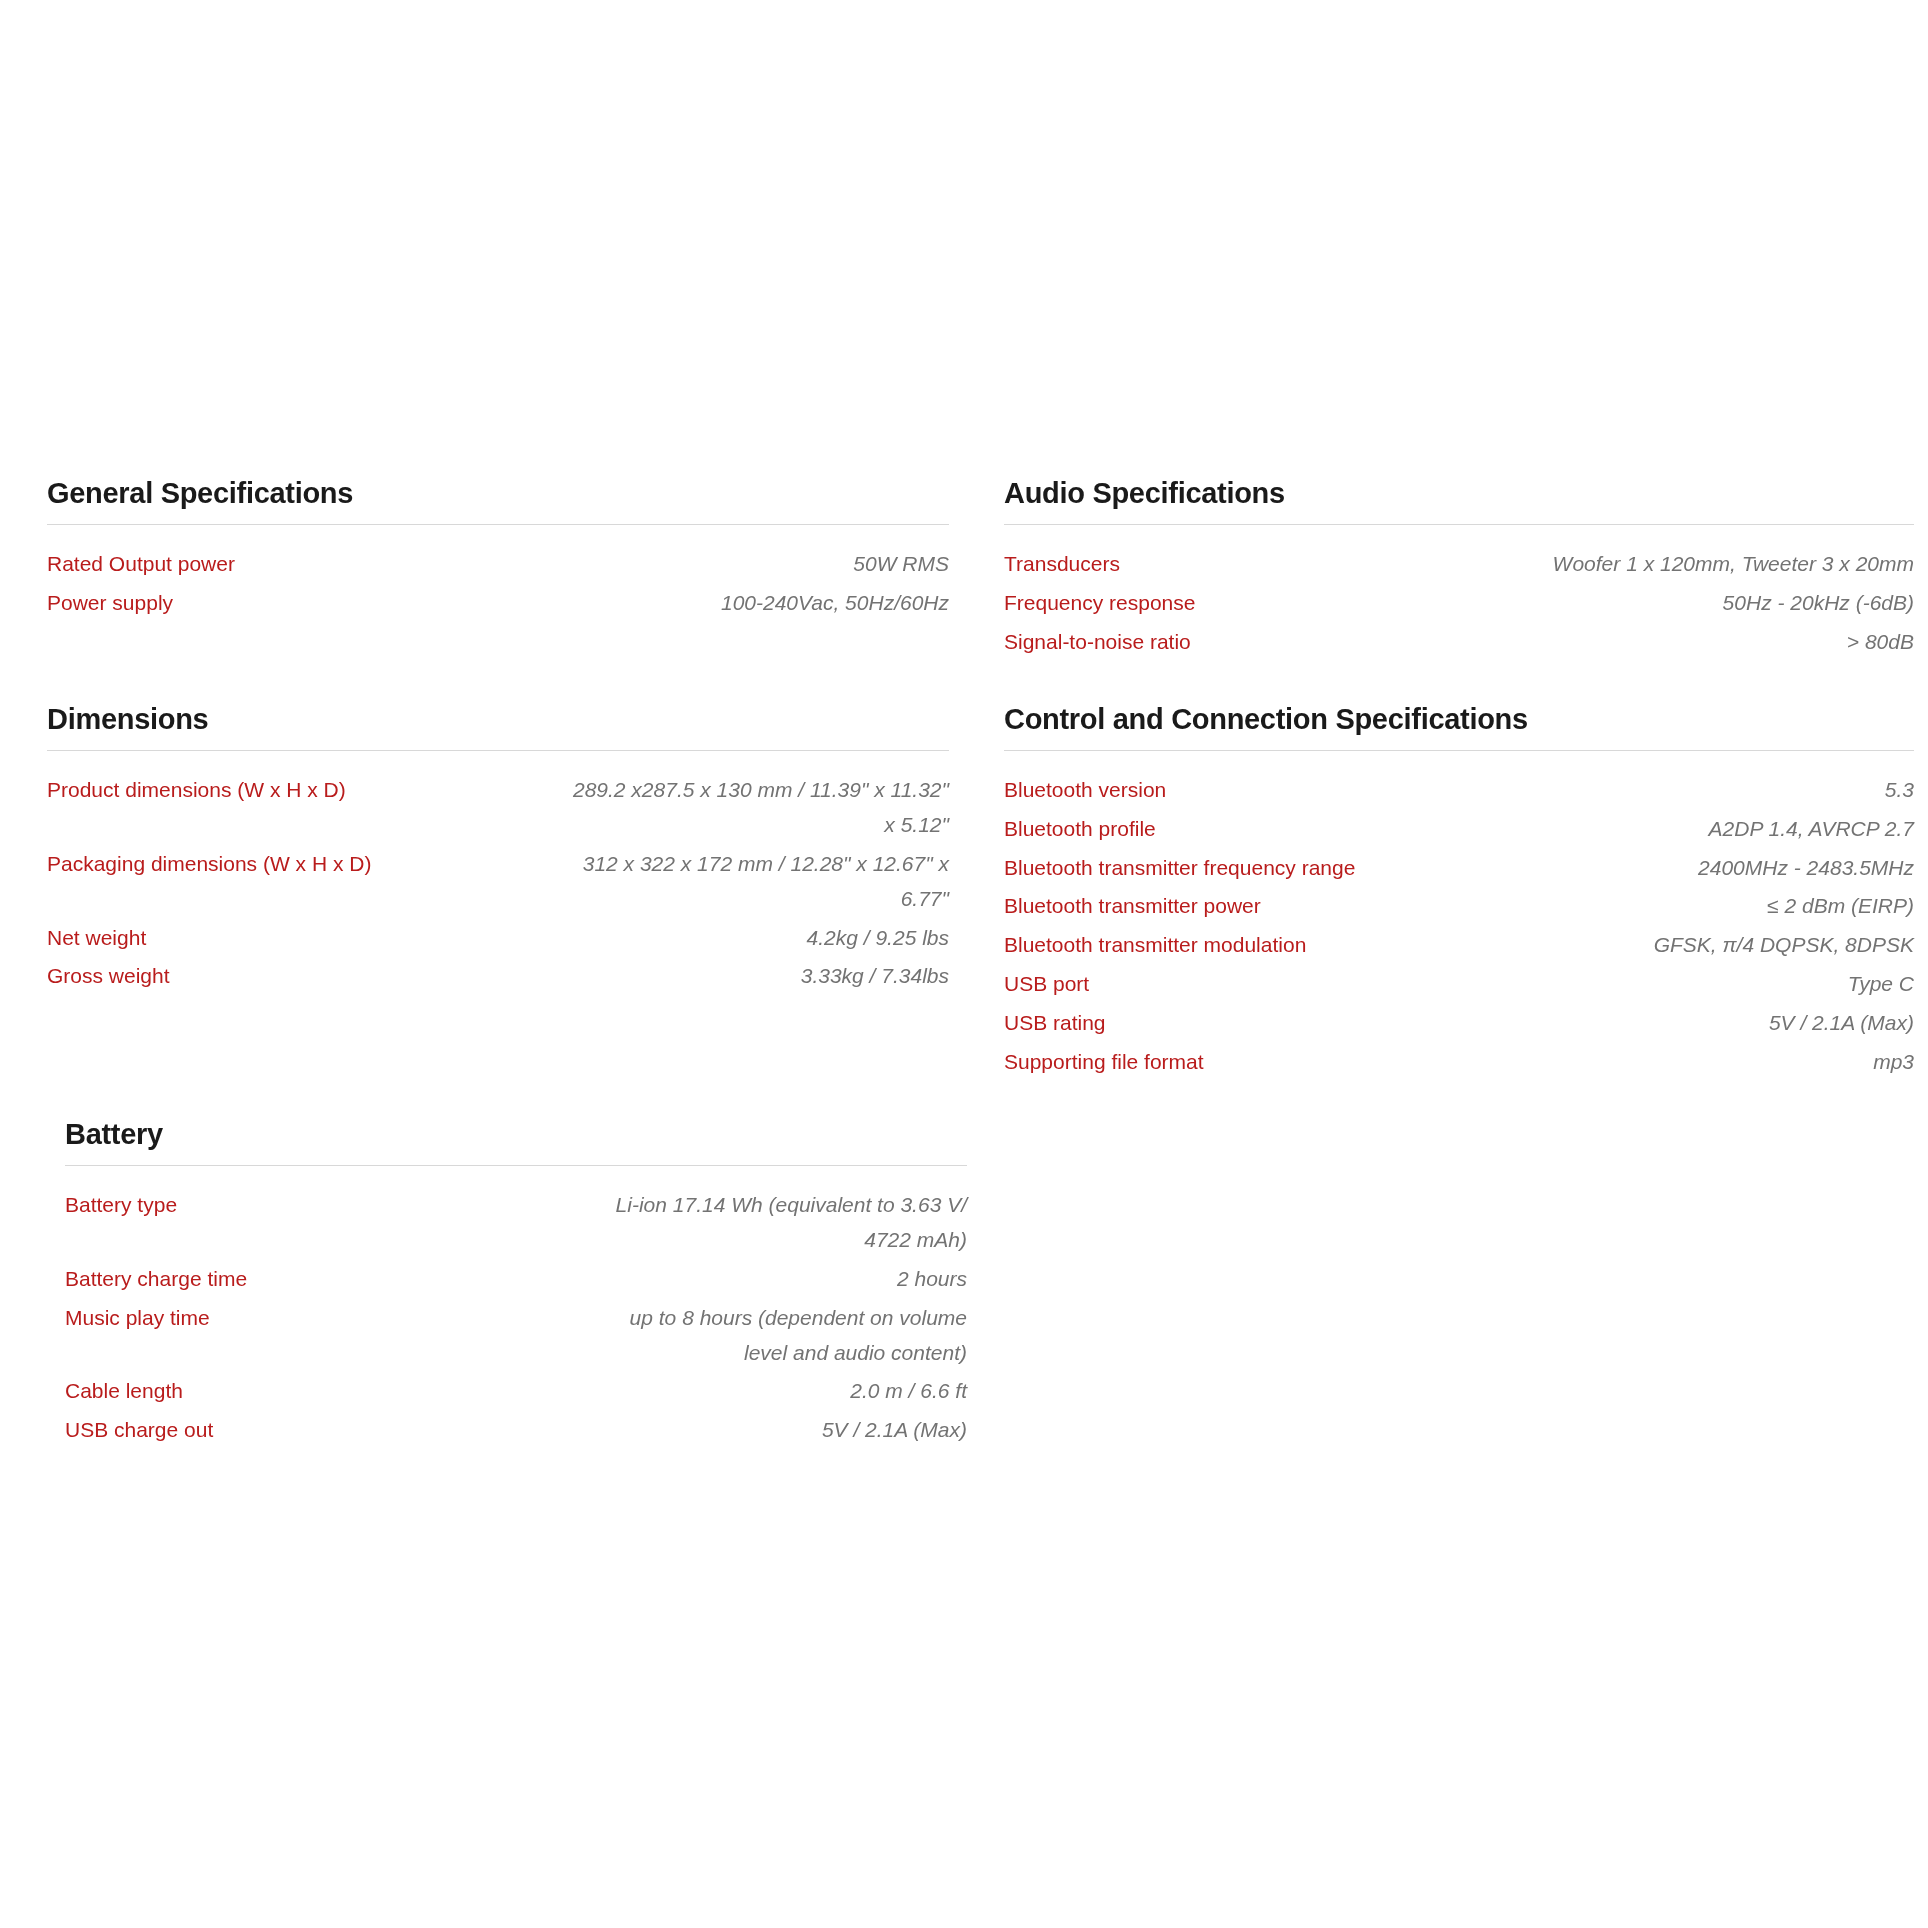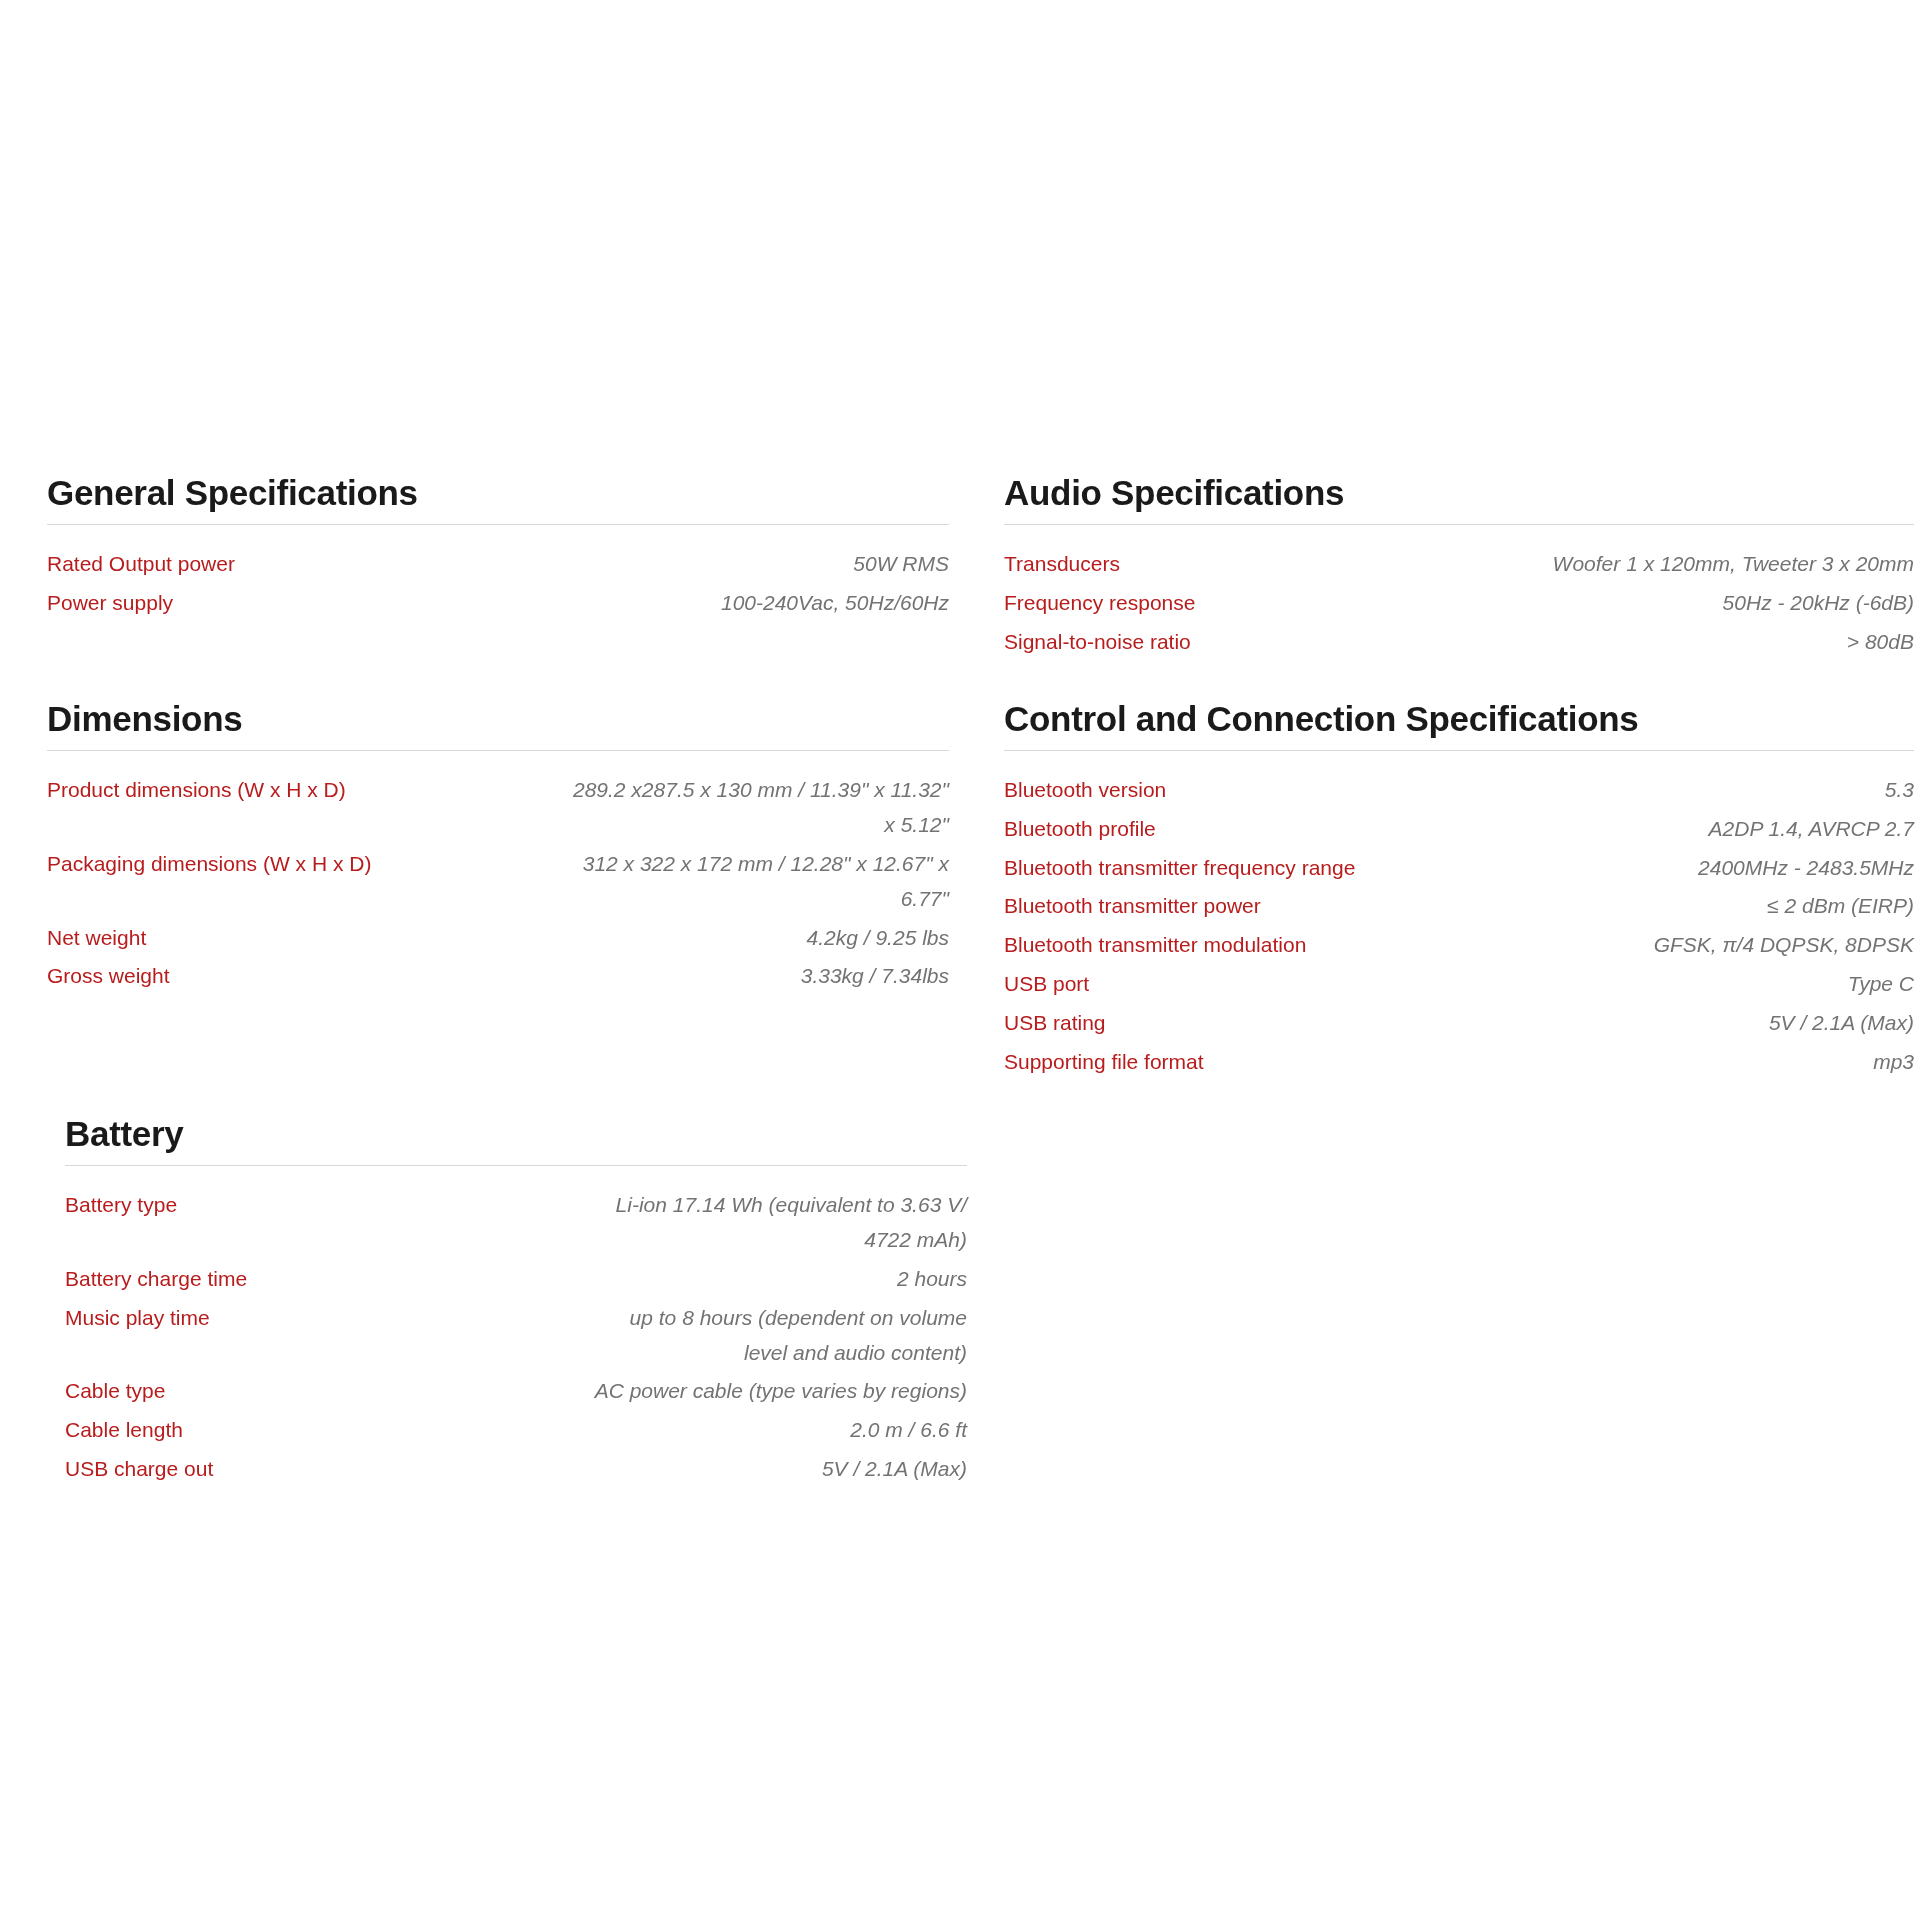--- a/index.html
+++ b/index.html
@@ -13,21 +13,21 @@
   }
   .spec-section { position: absolute; }
   .s-general    { left: 47px;   top: 476px;  width: 902px; }
   .s-audio      { left: 1004px; top: 476px;  width: 910px; }
   .s-dimensions { left: 47px;   top: 702px;  width: 902px; }
   .s-control    { left: 1004px; top: 702px;  width: 910px; }
   .s-battery    { left: 65px;   top: 1117px; width: 902px; }
 
   .section-title {
     margin: 0;
-    font-size: 35px;
+    font-size: 29px;
     line-height: 34px;
     font-weight: bold;
     color: #1a1a1a;
     letter-spacing: -0.3px;
     padding-bottom: 14px;
     border-bottom: 1.9px solid #d8d8d8;
   }
   .rows { padding-top: 21px; }
   .spec-row {
     display: flex;
@@ -162,24 +162,20 @@
       <div class="spec-row">
         <div class="spec-label">Battery charge time</div>
         <div class="spec-value">2 hours</div>
       </div>
       <div class="spec-row">
         <div class="spec-label">Music play time</div>
         <div class="spec-value">up to 8 hours (dependent on volume
 level and audio content)</div>
       </div>
       <div class="spec-row">
-        <div class="spec-label">Cable type</div>
-        <div class="spec-value">AC power cable (type varies by regions)</div>
-      </div>
-      <div class="spec-row">
         <div class="spec-label">Cable length</div>
         <div class="spec-value">2.0 m / 6.6 ft</div>
       </div>
       <div class="spec-row">
         <div class="spec-label">USB charge out</div>
         <div class="spec-value">5V / 2.1A (Max)</div>
       </div>
     </div>
   </section>
 

